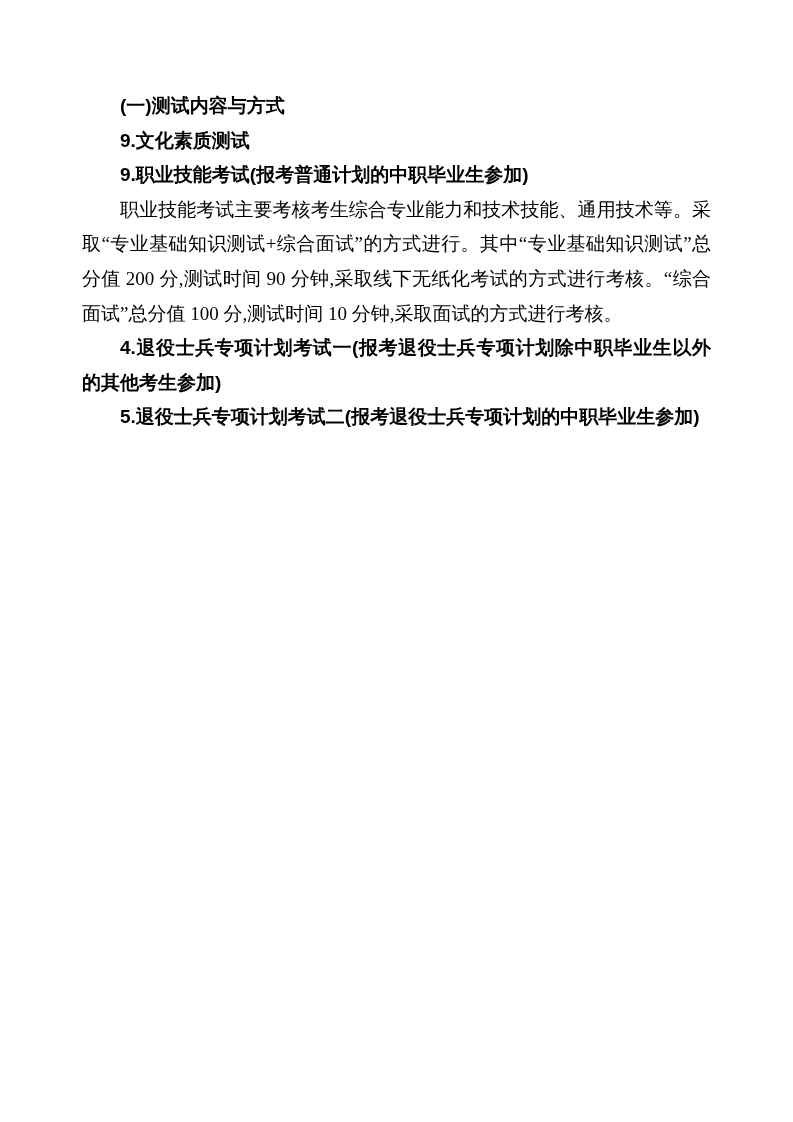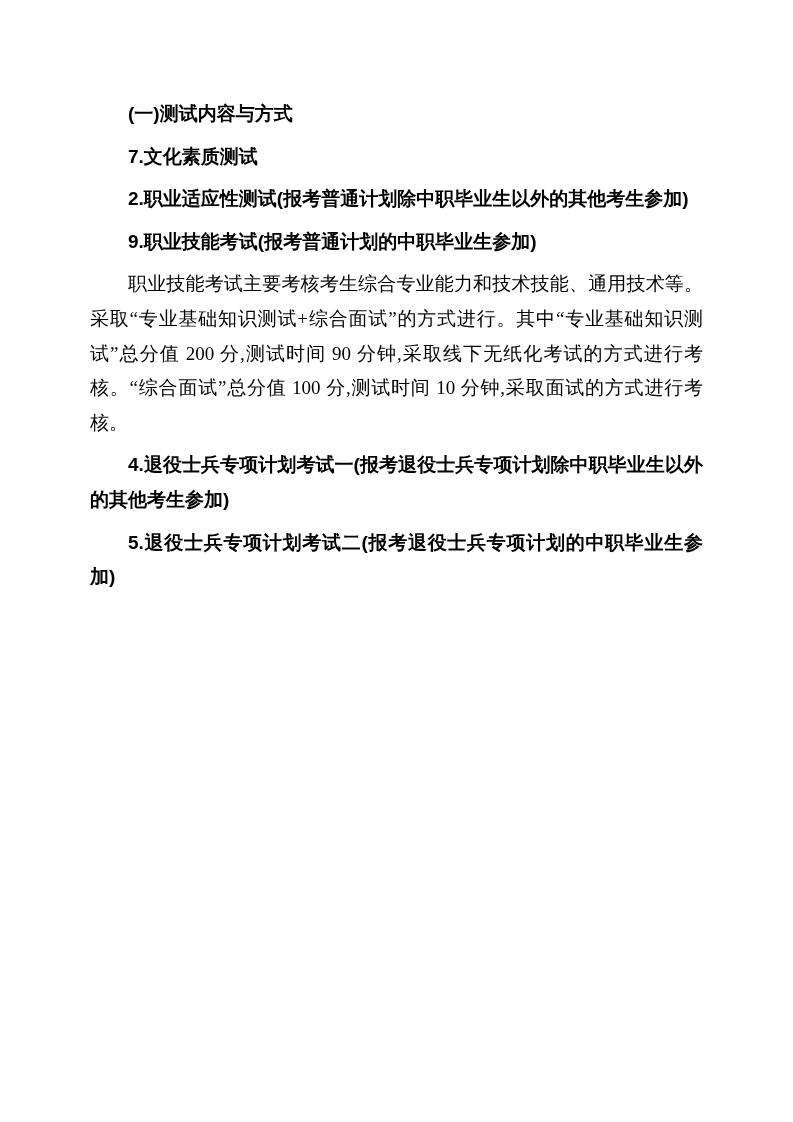--- a/index.html
+++ b/index.html
@@ -27,35 +27,34 @@
     left: 82px;
     top: 89px;
     width: 629px;
     color: #000000;
     font-family: "Liberation Serif", "DejaVu Serif", serif;
     font-size: 19px;
     line-height: 34.6px;
     text-align: justify;
   }
   .doc p {
-    margin: 8px;
+    margin: 0;
     padding: 0;
     text-indent: 2em;
   }
   .doc p.h {
     font-weight: bold;
     font-family: "Liberation Sans", "DejaVu Sans", sans-serif;
   }
 </style>
 </head>
 <body>
 
 <div class="page">
   <div class="doc">
     <p class="h">(一)测试内容与方式</p>
-    <p class="h">7.文化素质测试</p>
-    <p class="h">2.职业适应性测试(报考普通计划除中职毕业生以外的其他考生参加)</p>
+    <p class="h">9.文化素质测试</p>
     <p class="h">9.职业技能考试(报考普通计划的中职毕业生参加)</p>
     <p class="p">职业技能考试主要考核考生综合专业能力和技术技能、通用技术等。采取“专业基础知识测试+综合面试”的方式进行。其中“专业基础知识测试”总分值 200 分,测试时间 90 分钟,采取线下无纸化考试的方式进行考核。“综合面试”总分值 100 分,测试时间 10 分钟,采取面试的方式进行考核。</p>
     <p class="h">4.退役士兵专项计划考试一(报考退役士兵专项计划除中职毕业生以外的其他考生参加)</p>
     <p class="h">5.退役士兵专项计划考试二(报考退役士兵专项计划的中职毕业生参加)</p>
   </div>
 </div>
 
 </body></html>

